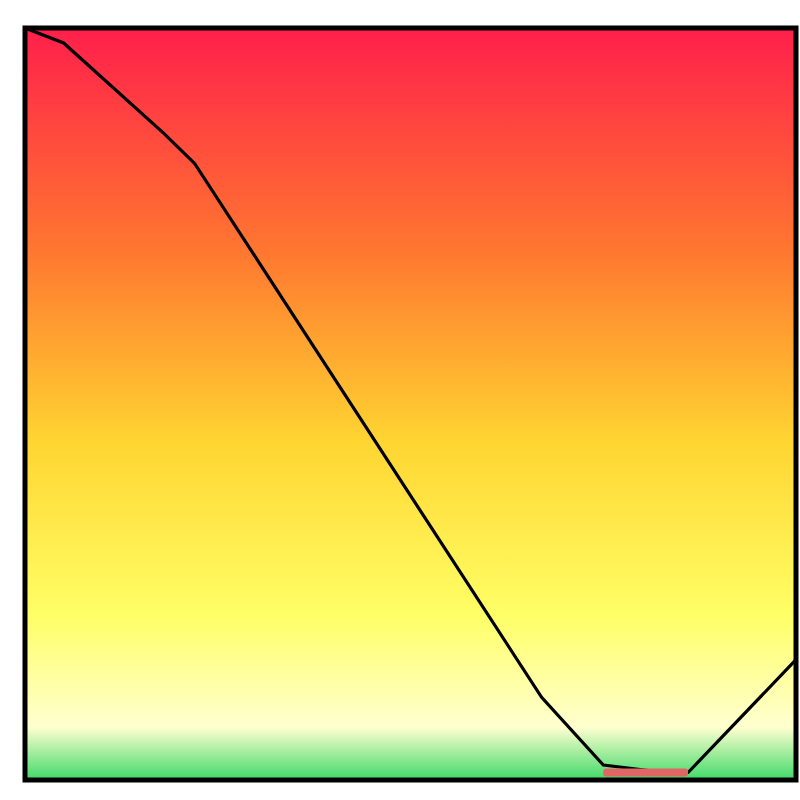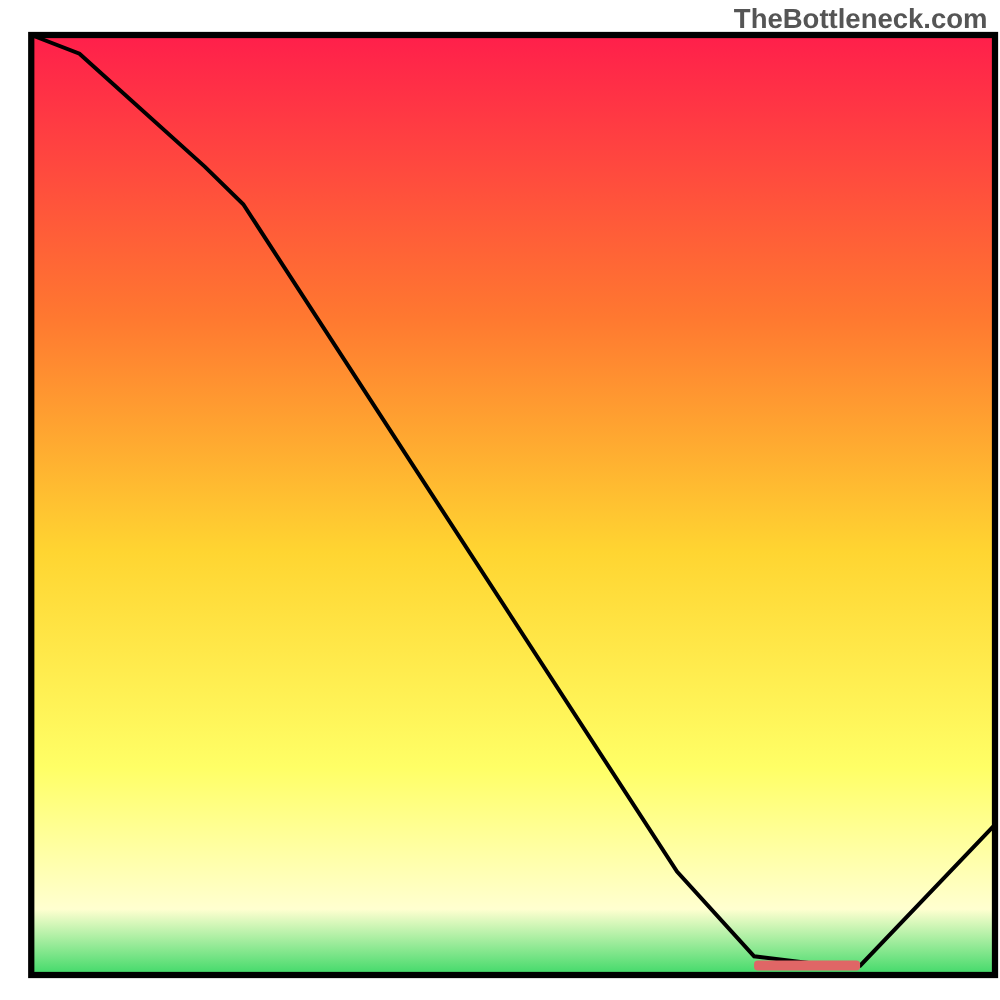--- a/index.html
+++ b/index.html
@@ -27,21 +27,20 @@
   svg.chart {
     position: absolute;
     left: 0;
     top: 0;
   }
 </style>
 </head>
 <body>
 <div class="container">
 
-<div class="watermark">TheBottleneck.com</div>
 
 <svg class="chart" width="800" height="800" viewBox="0 0 800 800">
   <defs>
     <linearGradient id="bg-grad" x1="0" y1="0" x2="0" y2="1">
       <stop id="g0" offset="0%" stop-color="#ff1f4b"></stop>
       <stop id="g1" offset="30%" stop-color="#ff7830"></stop>
       <stop id="g2" offset="55%" stop-color="#ffd531"></stop>
       <stop id="g3" offset="78%" stop-color="#ffff66"></stop>
       <stop id="g4" offset="93%" stop-color="#ffffd0"></stop>
       <stop id="g5" offset="100%" stop-color="#3fd968"></stop>

